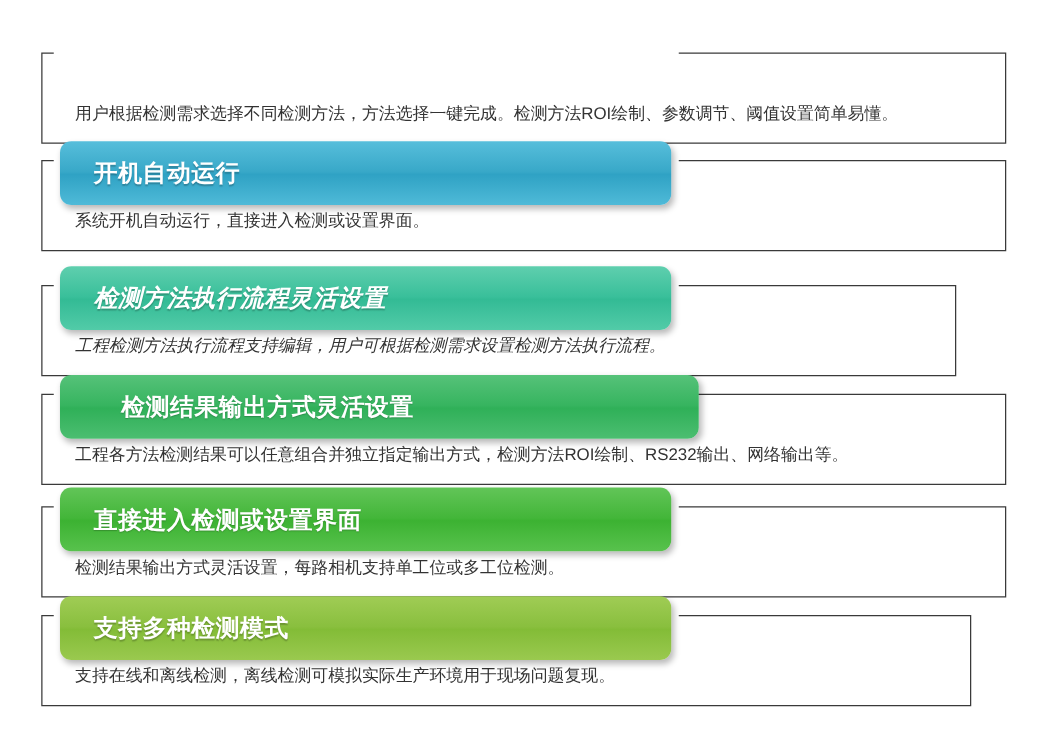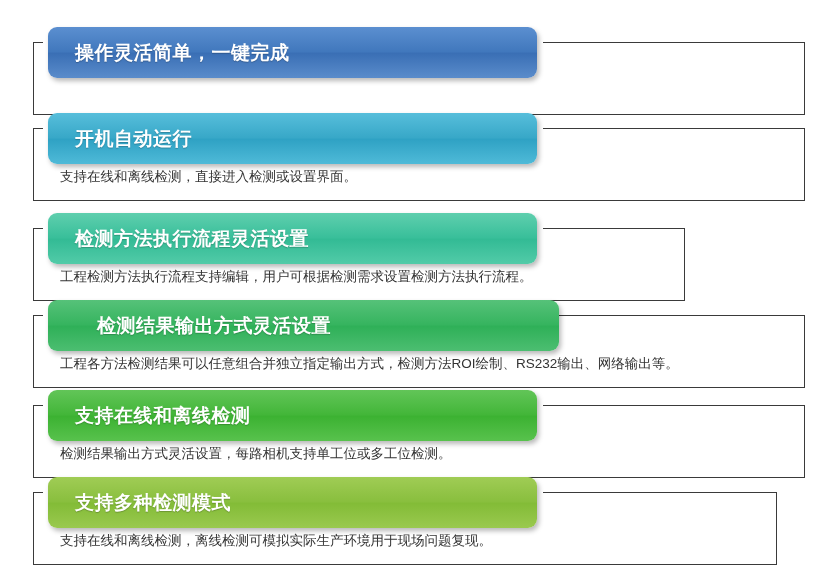--- a/index.html
+++ b/index.html
@@ -91,53 +91,51 @@
   .pill-4 { background: linear-gradient(to bottom, #62c558 0%, #43b639 48%, #3cb232 52%, #58c24d 100%); }
   .pill-5 { background: linear-gradient(to bottom, #a0cc55 0%, #89bf3e 48%, #83bc37 52%, #9ac94f 100%); }
 </style>
 </head>
 <body>
 
 <div id="feature-list">
     <div class="feature-block" style="top: 42px; height: 73px; left: 33px; width: 772px;">
       <div class="block-box"></div>
       <div class="border-mask"></div>
-      <div class="block-pill pill-0">
-        <div class="block-title">操作灵活简单，一键完成</div>
-      </div>
+      <div class="block-body">用户根据检测需求选择不同检测方法，方法选择一键完成。检测方法ROI绘制、参数调节、阈值设置简单易懂。</div>
     </div>
     <div class="feature-block" style="top: 128px; height: 73px; left: 33px; width: 772px;">
       <div class="block-box"></div>
       <div class="border-mask"></div>
       <div class="block-pill pill-1">
         <div class="block-title">开机自动运行</div>
       </div>
-      <div class="block-body">支持在线和离线检测，直接进入检测或设置界面。</div>
+      <div class="block-body">系统开机自动运行，直接进入检测或设置界面。</div>
     </div>
-    <div class="feature-block" style="top: 228px; height: 73px; left: 33px; width: 652px;">
+    <div class="feature-block" style="top: 228px; height: 73px; left: 33px; width: 732px; font-style: italic;">
       <div class="block-box"></div>
       <div class="border-mask"></div>
       <div class="block-pill pill-2">
         <div class="block-title">检测方法执行流程灵活设置</div>
       </div>
       <div class="block-body">工程检测方法执行流程支持编辑，用户可根据检测需求设置检测方法执行流程。</div>
     </div>
     <div class="feature-block" style="top: 315px; height: 73px; left: 33px; width: 772px;">
       <div class="block-box"></div>
       <div class="border-mask"></div>
       <div class="block-pill pill-3">
         <div class="block-title">检测结果输出方式灵活设置</div>
       </div>
       <div class="block-body">工程各方法检测结果可以任意组合并独立指定输出方式，检测方法ROI绘制、RS232输出、网络输出等。</div>
     </div>
     <div class="feature-block" style="top: 405px; height: 73px; left: 33px; width: 772px;">
       <div class="block-box"></div>
       <div class="border-mask"></div>
       <div class="block-pill pill-4">
-        <div class="block-title">支持在线和离线检测</div>
+        <div class="block-title">直接进入检测或设置界面</div>
       </div>
       <div class="block-body">检测结果输出方式灵活设置，每路相机支持单工位或多工位检测。</div>
     </div>
     <div class="feature-block" style="top: 492px; height: 73px; left: 33px; width: 744px;">
       <div class="block-box"></div>
       <div class="border-mask"></div>
       <div class="block-pill pill-5">
         <div class="block-title">支持多种检测模式</div>
       </div>
       <div class="block-body">支持在线和离线检测，离线检测可模拟实际生产环境用于现场问题复现。</div>

